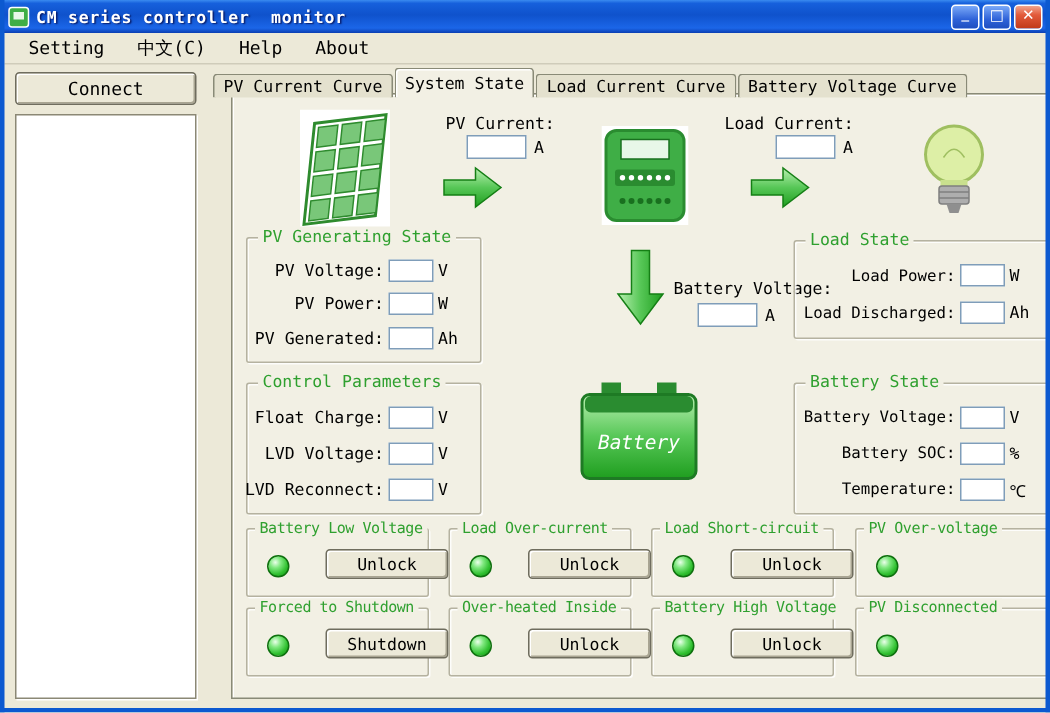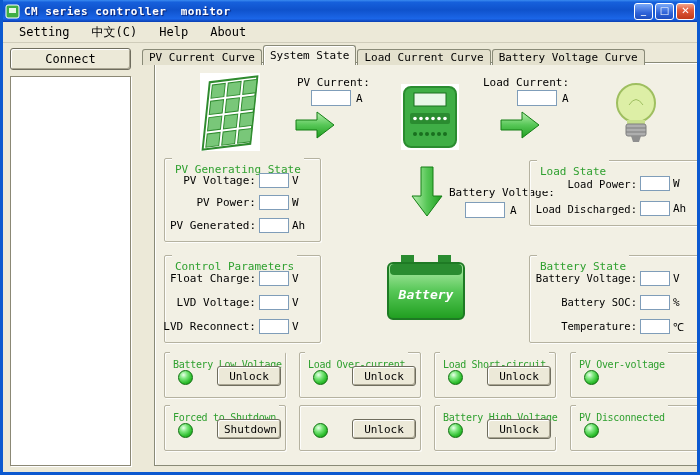--- a/index.html
+++ b/index.html
@@ -36,46 +36,46 @@
     border:1px solid #8B8875;box-shadow:1px 1px 0 #fff;box-sizing:border-box;}
 
   
   .tabstrip{position:absolute;left:142px;top:45px;height:20px;display:flex;align-items:flex-end;z-index:6;}
   .tab{height:16px;padding:0 6px;font-size:11px;background:#E4E1CE;border:1px solid #898A77;border-bottom:none;
     border-radius:3px 3px 0 0;margin-right:1px;display:flex;align-items:center;box-sizing:border-box;white-space:nowrap;}
   .tab.selected{height:20px;background:#F2F0E4;border-bottom:none;box-shadow:inset 1px 1px 0 #fff;z-index:7;}
   .tabpage{position:absolute;left:141px;top:62px;width:553px;height:404px;background:#F2F0E4;
     border:1px solid #898A77;box-shadow:inset 1px 1px 0 #fff;box-sizing:border-box;z-index:4;margin-left:13px;}
 
-  .abs{position:absolute;font-weight:bold;}
+  .abs{position:absolute;}
   .flow-label{position:absolute;font-size:11px;white-space:nowrap;}
   .field{border:1px solid #7F9DB9;background:#fff;height:15px;box-sizing:border-box;
     font-family:"DejaVu Sans Mono",monospace;font-size:11px;padding:0 2px;}
   .flow-field{position:absolute;width:40px;height:16px;}
   .flow-unit{position:absolute;font-size:11px;}
 
   
   .groupbox{position:absolute;border:1px solid #B5B2A0;border-radius:2px;
     box-shadow:inset 1px 1px 0 rgba(255,255,255,.85), 1px 1px 0 rgba(255,255,255,.85);box-sizing:border-box;}
-  .gtitle{position:absolute;top:-8px;left:7px;background:#F2F0E4;padding:12px 3px;color:#2FA02F;
+  .gtitle{position:absolute;top:-8px;left:7px;background:#F2F0E4;padding:0 3px;color:#2FA02F;
     font-size:11px;line-height:14px;white-space:nowrap;}
   .gb-rows{position:absolute;left:4px;right:8px;top:10px;bottom:4px;display:flex;flex-direction:column;justify-content:space-around;}
   .gb-row{display:flex;align-items:center;justify-content:flex-end;gap:3px;}
   .rlabel{font-size:11px;white-space:nowrap;}
   .g-right .rlabel{font-size:10.5px;}
   .gb-row .field{width:30px;flex-shrink:0;}
   .gb-row .unit{width:20px;flex-shrink:0;font-size:11px;}
 
   
   .alarm{height:46px;}
   .alarm-title{font-size:10px;letter-spacing:-.3px;top:-7px;left:5px;}
   .led{position:absolute;left:13px;top:17px;width:15px;height:15px;border-radius:50%;box-sizing:border-box;
     background:radial-gradient(circle at 35% 30%, #EAFFEA 0%, #7FE87F 30%, #2FBF2F 65%, #128812 100%);
     border:1px solid #0E700E;}
-  .alarm-btn{position:absolute;left:52px;top:13px;width:64px;height:20px;}
+  .alarm-btn{position:absolute;left:52px;top:13px;width:82px;height:20px;}
 </style>
 </head>
 <body>
 
 <svg width="0" height="0" style="position:absolute">
   <defs>
     <linearGradient id="gGreen" x1="0" y1="0" x2="0" y2="1">
       <stop offset="0" stop-color="#B8EFB0"></stop>
         <stop offset=".5" stop-color="#57C757"></stop>
         <stop offset="1" stop-color="#1F9E1F"></stop>
@@ -313,20 +313,21 @@
     <span class="gtitle alarm-title">PV Over-voltage</span>
     <span class="led"></span>
   </div>
 
   <div class="groupbox alarm" style="left:9px;top:342px;width:122px">
     <span class="gtitle alarm-title">Forced to Shutdown</span>
     <span class="led"></span>
     <button class="btn3d alarm-btn">Shutdown</button>
   </div>
   <div class="groupbox alarm" style="left:144px;top:342px;width:122px">
+    <span class="gtitle alarm-title">Over-heated Inside</span>
     <span class="led"></span>
     <button class="btn3d alarm-btn">Unlock</button>
   </div>
   <div class="groupbox alarm" style="left:279px;top:342px;width:122px">
     <span class="gtitle alarm-title">Battery High Voltage</span>
     <span class="led"></span>
     <button class="btn3d alarm-btn">Unlock</button>
   </div>
   <div class="groupbox alarm" style="left:415px;top:342px;width:132px">
     <span class="gtitle alarm-title">PV Disconnected</span>

